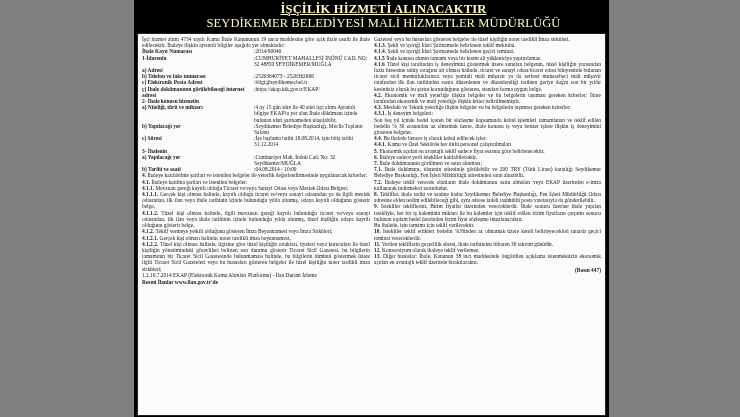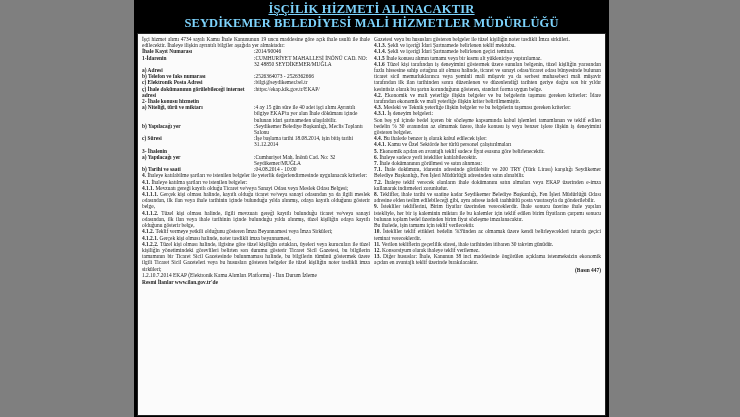--- a/index.html
+++ b/index.html
@@ -7,31 +7,31 @@
     width:740px; height:417px; overflow:hidden;
     background:#7f7f7f;
     font-family:"Liberation Serif", "DejaVu Serif", serif;
     position:relative;
   }
   .sheet {
     position:absolute; left:134px; top:0; width:475px; height:417px;
     background:#000;
   }
   .header {
-    position:absolute; left:0; top:0; width:475px; height:33px;
-    text-align:center; color:#7dd3fc;
+    position:absolute; left:12px; top:0; width:475px; height:33px;
+    text-align:center; color:#fef9c3;
   }
   .header .t1 {
     position:absolute; left:0; right:0; top:2px;
     font-size:12.5px; font-weight:bold; letter-spacing:0.2px;
     text-decoration:underline;
   }
   .header .t2 {
     position:absolute; left:0; right:0; top:16px;
-    font-size:12.5px; font-weight:bold; letter-spacing:0.1px;
+    font-size:12.5px; font-weight:normal; letter-spacing:0.1px;
   }
   .body {
     position:absolute; left:3px; top:33px; width:467px; height:381px;
     background:#fbfbfb; border:1px solid #222;
     overflow:hidden;
   }
   .col {
     position:absolute; top:2px; font-size:5.4px; line-height:6.2px; color:#222;
   }
   .col.left { left:4px; width:228px; }

